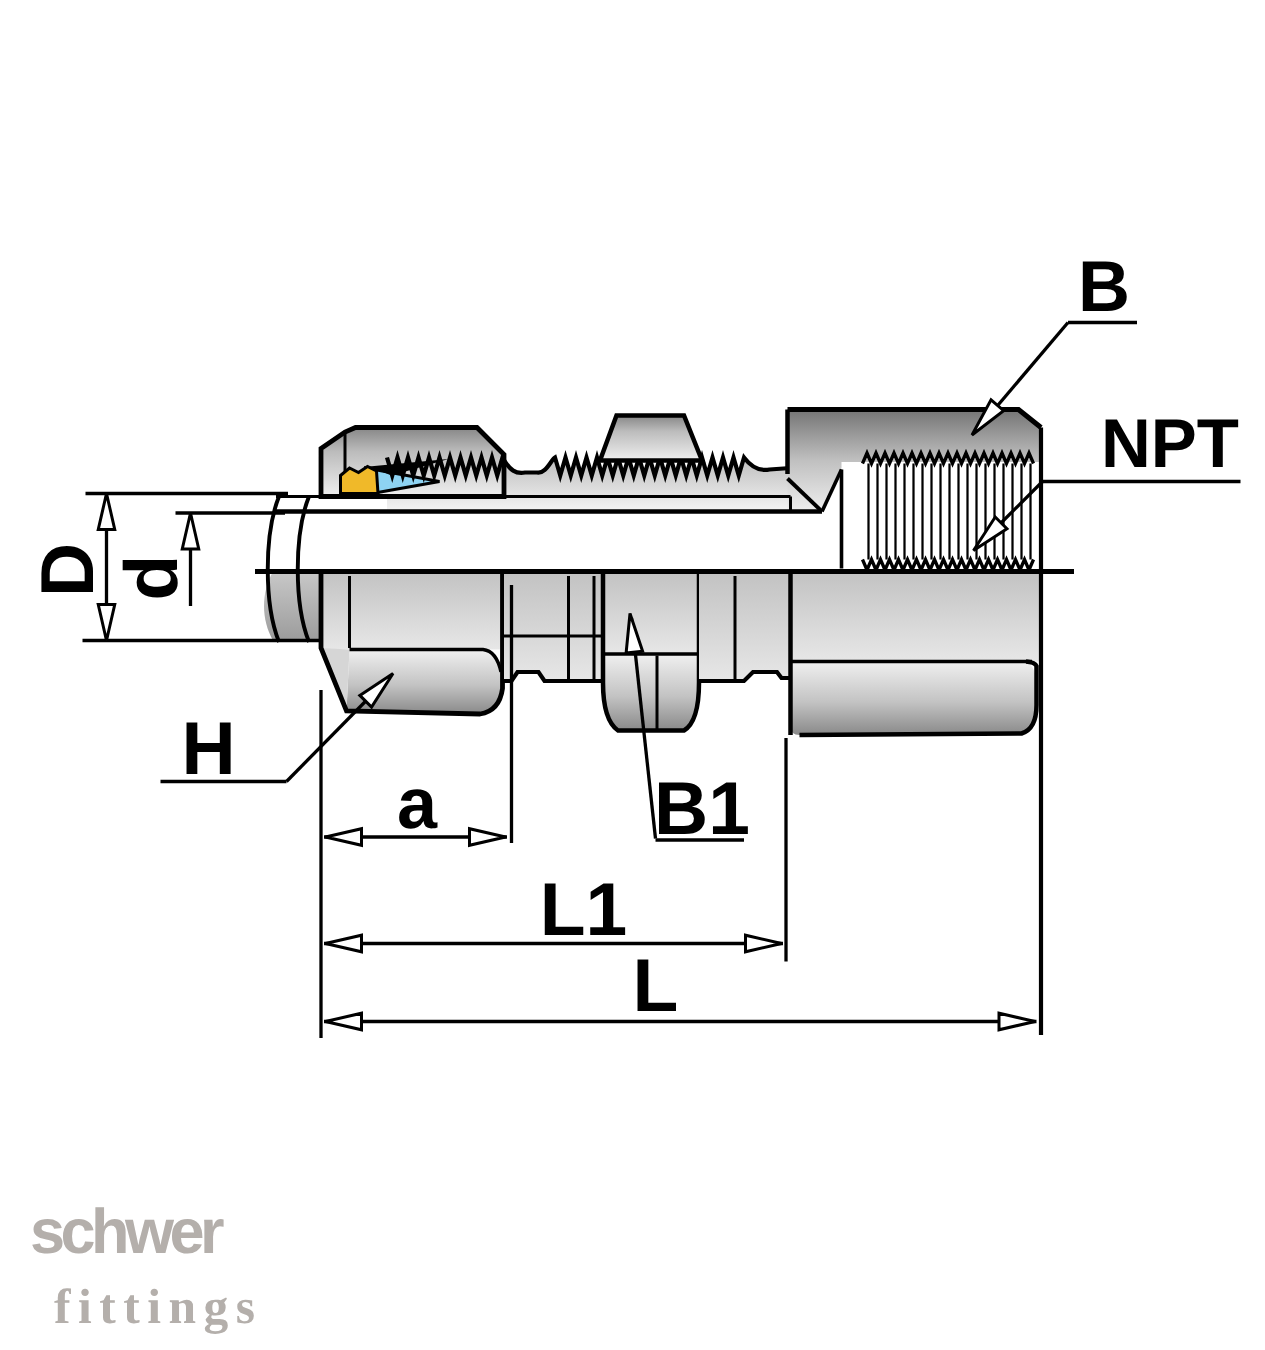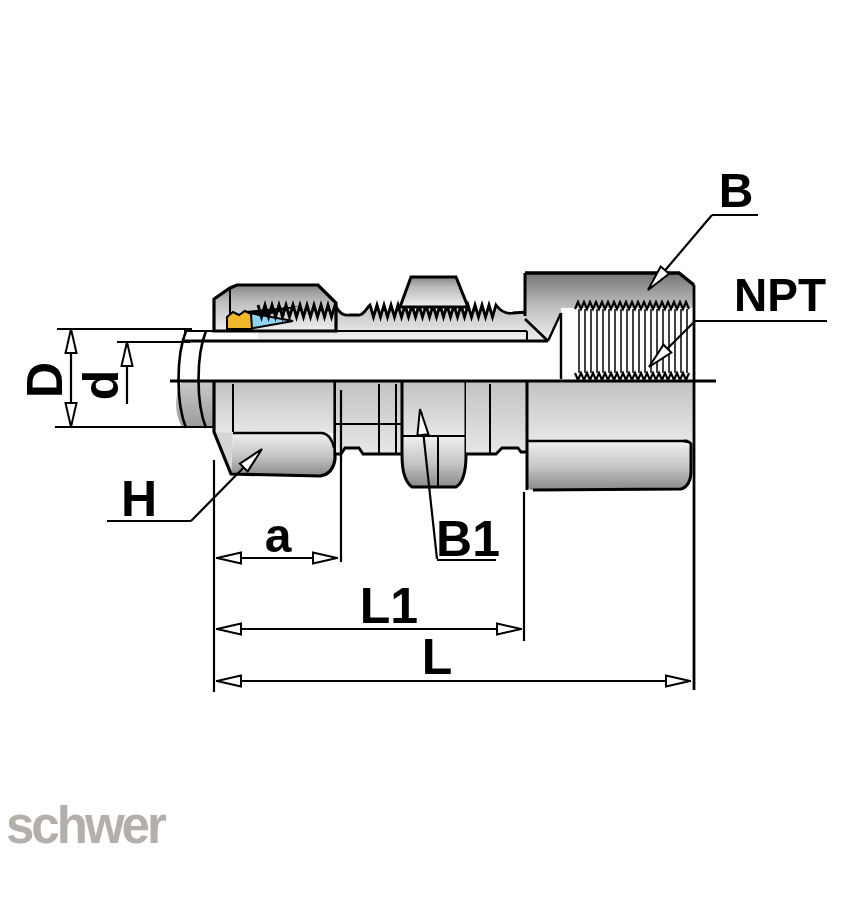--- a/index.html
+++ b/index.html
@@ -4,22 +4,22 @@
 <style>
   html,body{margin:0;padding:0;background:#fff;}
   .canvas{
     position:relative;width:843px;height:900px;background:#ffffff;overflow:hidden;
     font-family:"Liberation Sans",sans-serif;
   }
   svg{position:absolute;left:0;top:0;}
   .lbl{font-family:"Liberation Sans",sans-serif;font-weight:bold;fill:#000;}
   .logo{position:absolute;left:0;top:0;width:843px;height:900px;pointer-events:none;}
   .logo-brand{
-    position:absolute;left:6px;top:800px;
-    font-family:"Liberation Sans",sans-serif;font-weight:bold;font-size:51px;
+    position:absolute;left:20px;top:800px;
+    font-family:"Liberation Sans",sans-serif;font-weight:bold;font-size:42px;
     letter-spacing:-3px;color:#b4afab;line-height:1;
   }
   .logo-sub{
     position:absolute;left:36px;top:856px;
     font-family:"Liberation Serif",serif;font-weight:bold;font-size:33px;
     letter-spacing:5px;color:#b4afab;line-height:1;
   }
 </style>
 </head>
 <body>
@@ -225,15 +225,16 @@
   <g stroke="#000" stroke-width="2.2">
     <line x1="437" y1="560" x2="496" y2="560"></line>
     <line x1="437" y1="559" x2="421" y2="412"></line>
     <polygon points="420,409 428.4,434.2 417.4,435.4" fill="#fff" stroke-width="2"></polygon>
   </g>
   <text class="lbl" font-size="50" text-anchor="middle" x="468" y="556">B1</text>
 </svg>
 
 <div class="logo">
   <div class="logo-brand">schwer</div>
+  <div class="logo-sub">fittings</div>
 </div>
 
 </div>
 
 </body></html>

